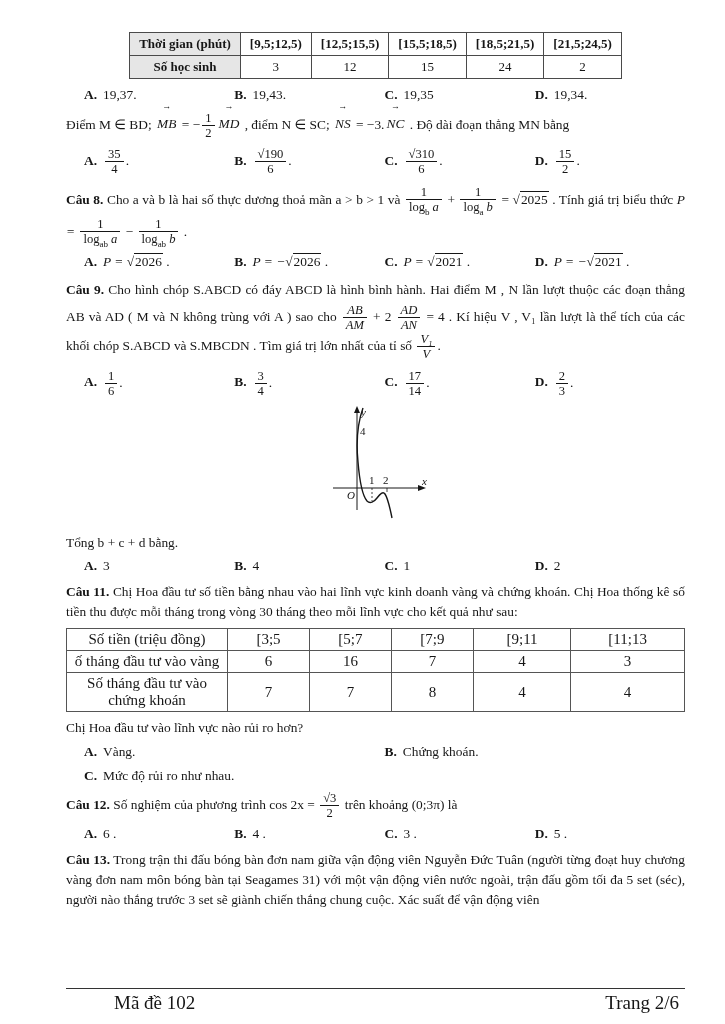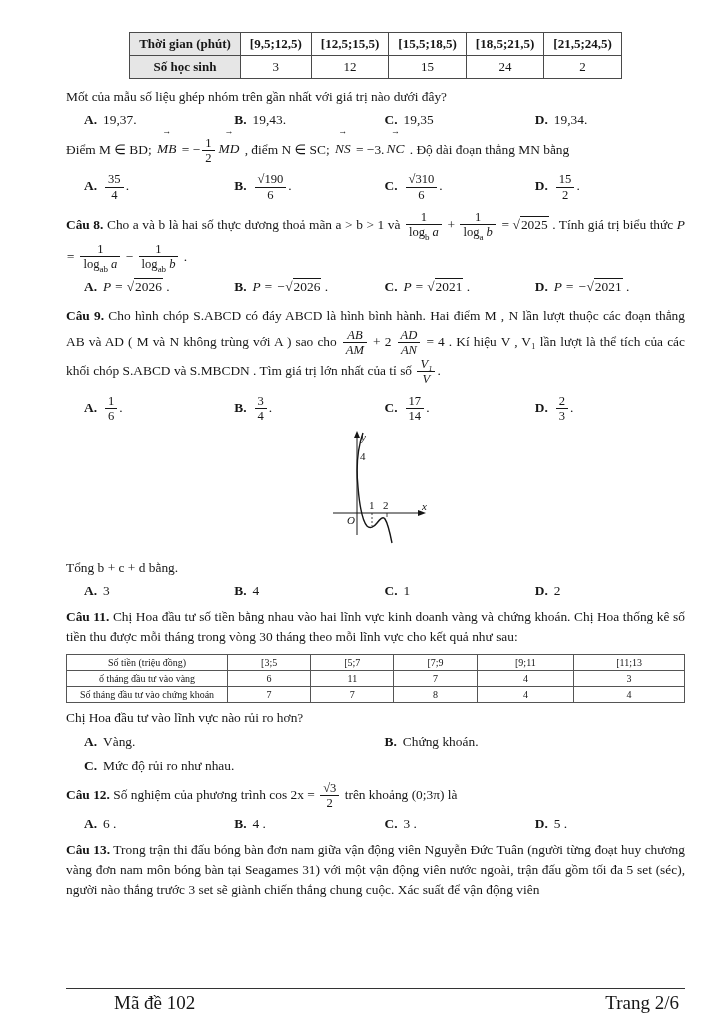--- a/index.html
+++ b/index.html
@@ -34,21 +34,21 @@
   .sqrt{white-space:nowrap;}
   .sqrt .ovl{border-top:1px solid #161616;padding:0 1px;}
   sub{font-size:9px;}
   .arg{margin-left:3px;font-style:italic;}
   .mline{line-height:1.9;}
   
   .graphwrap{text-align:center;margin:0;}
   .graphwrap svg text{font-family:"Liberation Serif", serif;font-size:11px;fill:#161616;}
   .graphwrap svg text.it{font-style:italic;}
   
-  table.t2{border-collapse:collapse;width:100%;margin:4px 0 3px;font-size:10px;}
+  table.t2{border-collapse:collapse;width:100%;margin:4px 0 3px;font-size:15px;}
   table.t2 td{border:1px solid #555;padding:2px 6px;text-align:center;}
   table.t2 td.lbl{width:148px;}
   
   .footer{margin-top:auto;border-top:1.2px solid #333;display:flex;
           justify-content:space-between;padding:3px 6px 10px 48px;font-size:19px;}
 </style>
 </head>
 <body>
 
 <div class="page">
@@ -67,21 +67,20 @@
         <td class="lbl">Số học sinh</td>
         <td>3</td>
         <td>12</td>
         <td>15</td>
         <td>24</td>
         <td>2</td>
       </tr>
     </tbody>
   </table>
 
-  <p>Mốt của mẫu số liệu ghép nhóm trên gần nhất với giá trị nào dưới đây?</p>
   <div class="opts4">
     <span class="opt"><b class="ol">A.</b><span>19,37.</span></span>
     <span class="opt"><b class="ol">B.</b><span>19,43.</span></span>
     <span class="opt"><b class="ol">C.</b><span>19,35</span></span>
     <span class="opt"><b class="ol">D.</b><span>19,34.</span></span>
   </div>
 
   <p class="mline">
     <span>Điểm M ∈ BD; </span><span class="vec"><span class="arr">→</span><i>MB</i></span><span> = −</span><span class="frac"><span class="fn">1</span><span class="fd">2</span></span><span class="vec"><span class="arr">→</span><i>MD</i></span><span> , điểm N ∈ SC; </span><span class="vec"><span class="arr">→</span><i>NS</i></span><span> = −3.</span><span class="vec"><span class="arr">→</span><i>NC</i></span><span> . Độ dài đoạn thẳng MN bằng</span>
   </p>
@@ -144,21 +143,21 @@
         <td class="lbl">Số tiền (triệu đồng)</td>
         <td>[3;5</td>
         <td>[5;7</td>
         <td>[7;9</td>
         <td>[9;11</td>
         <td>[11;13</td>
       </tr>
       <tr>
         <td class="lbl">ố tháng đầu tư vào vàng</td>
         <td>6</td>
-        <td>11</td>
+        <td>16</td>
         <td>7</td>
         <td>4</td>
         <td>3</td>
       </tr>
       <tr>
         <td class="lbl">Số tháng đầu tư vào chứng khoán</td>
         <td>7</td>
         <td>7</td>
         <td>8</td>
         <td>4</td>

